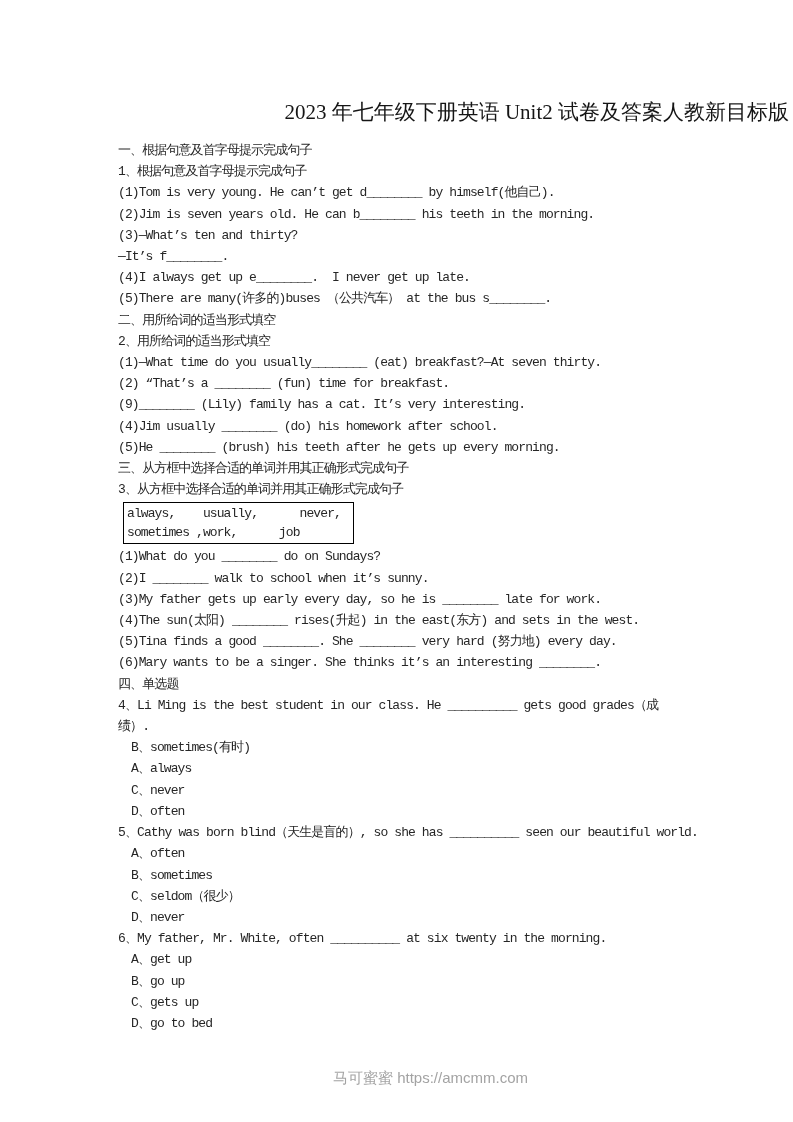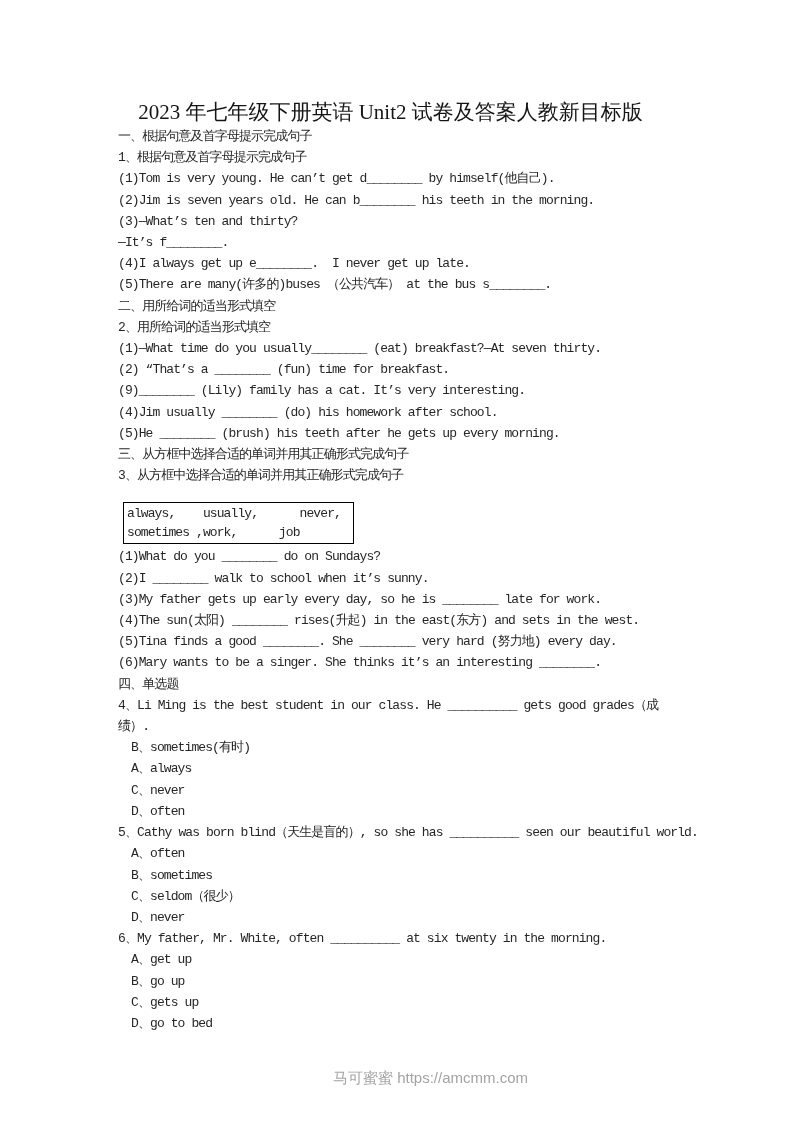--- a/index.html
+++ b/index.html
@@ -4,46 +4,46 @@
 <style>
   html,body{margin:0;padding:0;background:#ffffff;}
   .page{
     position:relative;
     width:793px;height:1122px;
     background:#ffffff;
     overflow:hidden;
     color:#1f1f1f;
   }
   .doc-title{
-    margin:97px 12px 9px 0;
-    text-align:center;
+    margin:97px 4px 9px 0;
+    text-align:right;
     font-family:"Liberation Serif","DejaVu Serif",serif;
     font-size:21px;
     line-height:30px;
     color:#151515;
     letter-spacing:0px;
     white-space:pre;
   }
   .content{
     position:absolute;
-    left:118px;top:126px;
+    left:118px;top:140px;
     width:586px;
     font-family:"Liberation Mono","DejaVu Sans Mono",monospace;
     font-size:13px;
     letter-spacing:-0.9px;
     line-height:21.2px;
     color:#262626;
   }
   .line{white-space:pre-wrap;overflow-wrap:break-word;}
   .opt{padding-left:13px;}
   .qwrap{max-width:565px;}
   .word-box{
     box-sizing:border-box;
     width:231px;
-    margin:16px 0 2px 5px;
+    margin:2px 0 2px 5px;
     border:1px solid #000;
     padding:1px 3px;
   }
   .word-box .line{line-height:19px;}
   .footer{
     position:absolute;
     left:0;top:1069px;width:100%;
     text-align:center;
     font-family:"Liberation Sans","DejaVu Sans",sans-serif;
     font-size:15px;

